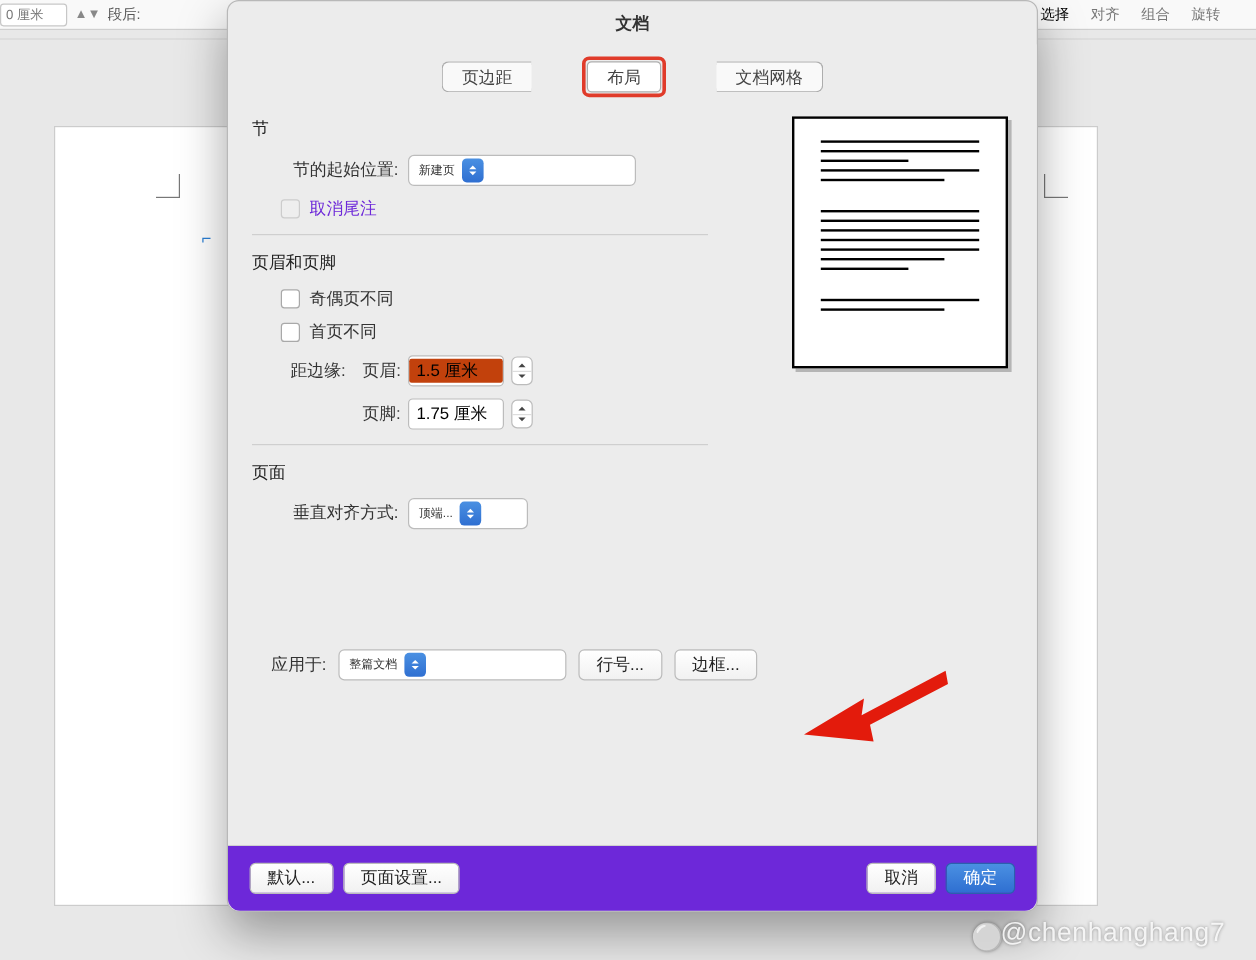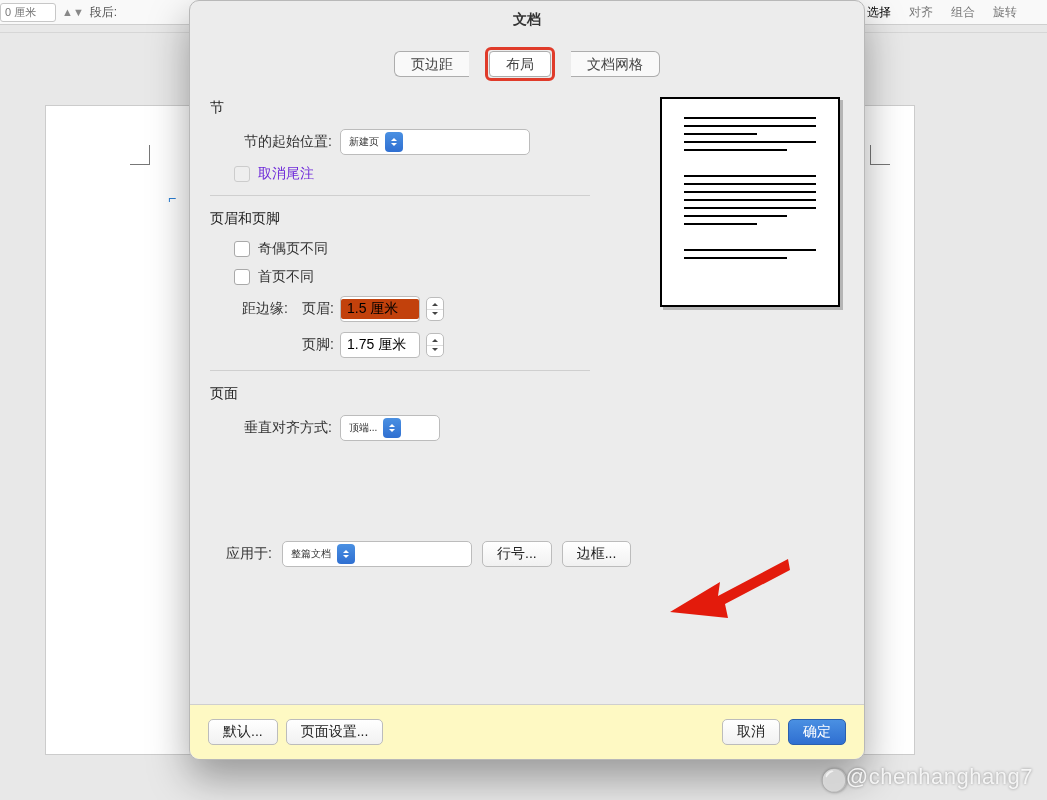--- a/index.html
+++ b/index.html
@@ -108,33 +108,33 @@
     }
     .dialog-body {
       background: #ececec;
       flex:1;
       position:relative;
       padding: 0 20px;
     }
     .dialog-footer {
       border-top: 1px solid #cfcfcf;
       padding: 14px 18px;
-      background:#fef9c3;
+      background:#6d28d9;
       display:flex;
       align-items:center;
       border-radius:0 0 10px 10px;
     }
     
     
     .tabs {
       display:flex;
       justify-content:center;
       padding:14px 0 18px;
     }
-    .tab-group { display:flex; }
+    .tab-group { display:flex;gap:26px; }
     .tab {
       height:26px;
       padding:0 16px;
       font-size:14px;
       line-height:24px;
       background:#f9f9f9;
       color:#444;
       border:1px solid #adadad;
       cursor:pointer;
     }
@@ -293,21 +293,21 @@
       position:absolute;
       left: 670px;
       top: 552px;
       width: 120px; height:80px;
       pointer-events:none;
     }
     
     
     .watermark{
       position:absolute;
-      right:14px; bottom:10px;
+      right:26px; bottom:10px;
       color: rgba(255,255,255,0.85);
       font-size:22px;
       font-weight:500;
       text-shadow:0 0 3px rgba(0,0,0,0.4);
       letter-spacing:0.5px;
     }
     .wm-icon{
       display:inline-block;
       width:20px;height:20px;
       vertical-align:middle;

